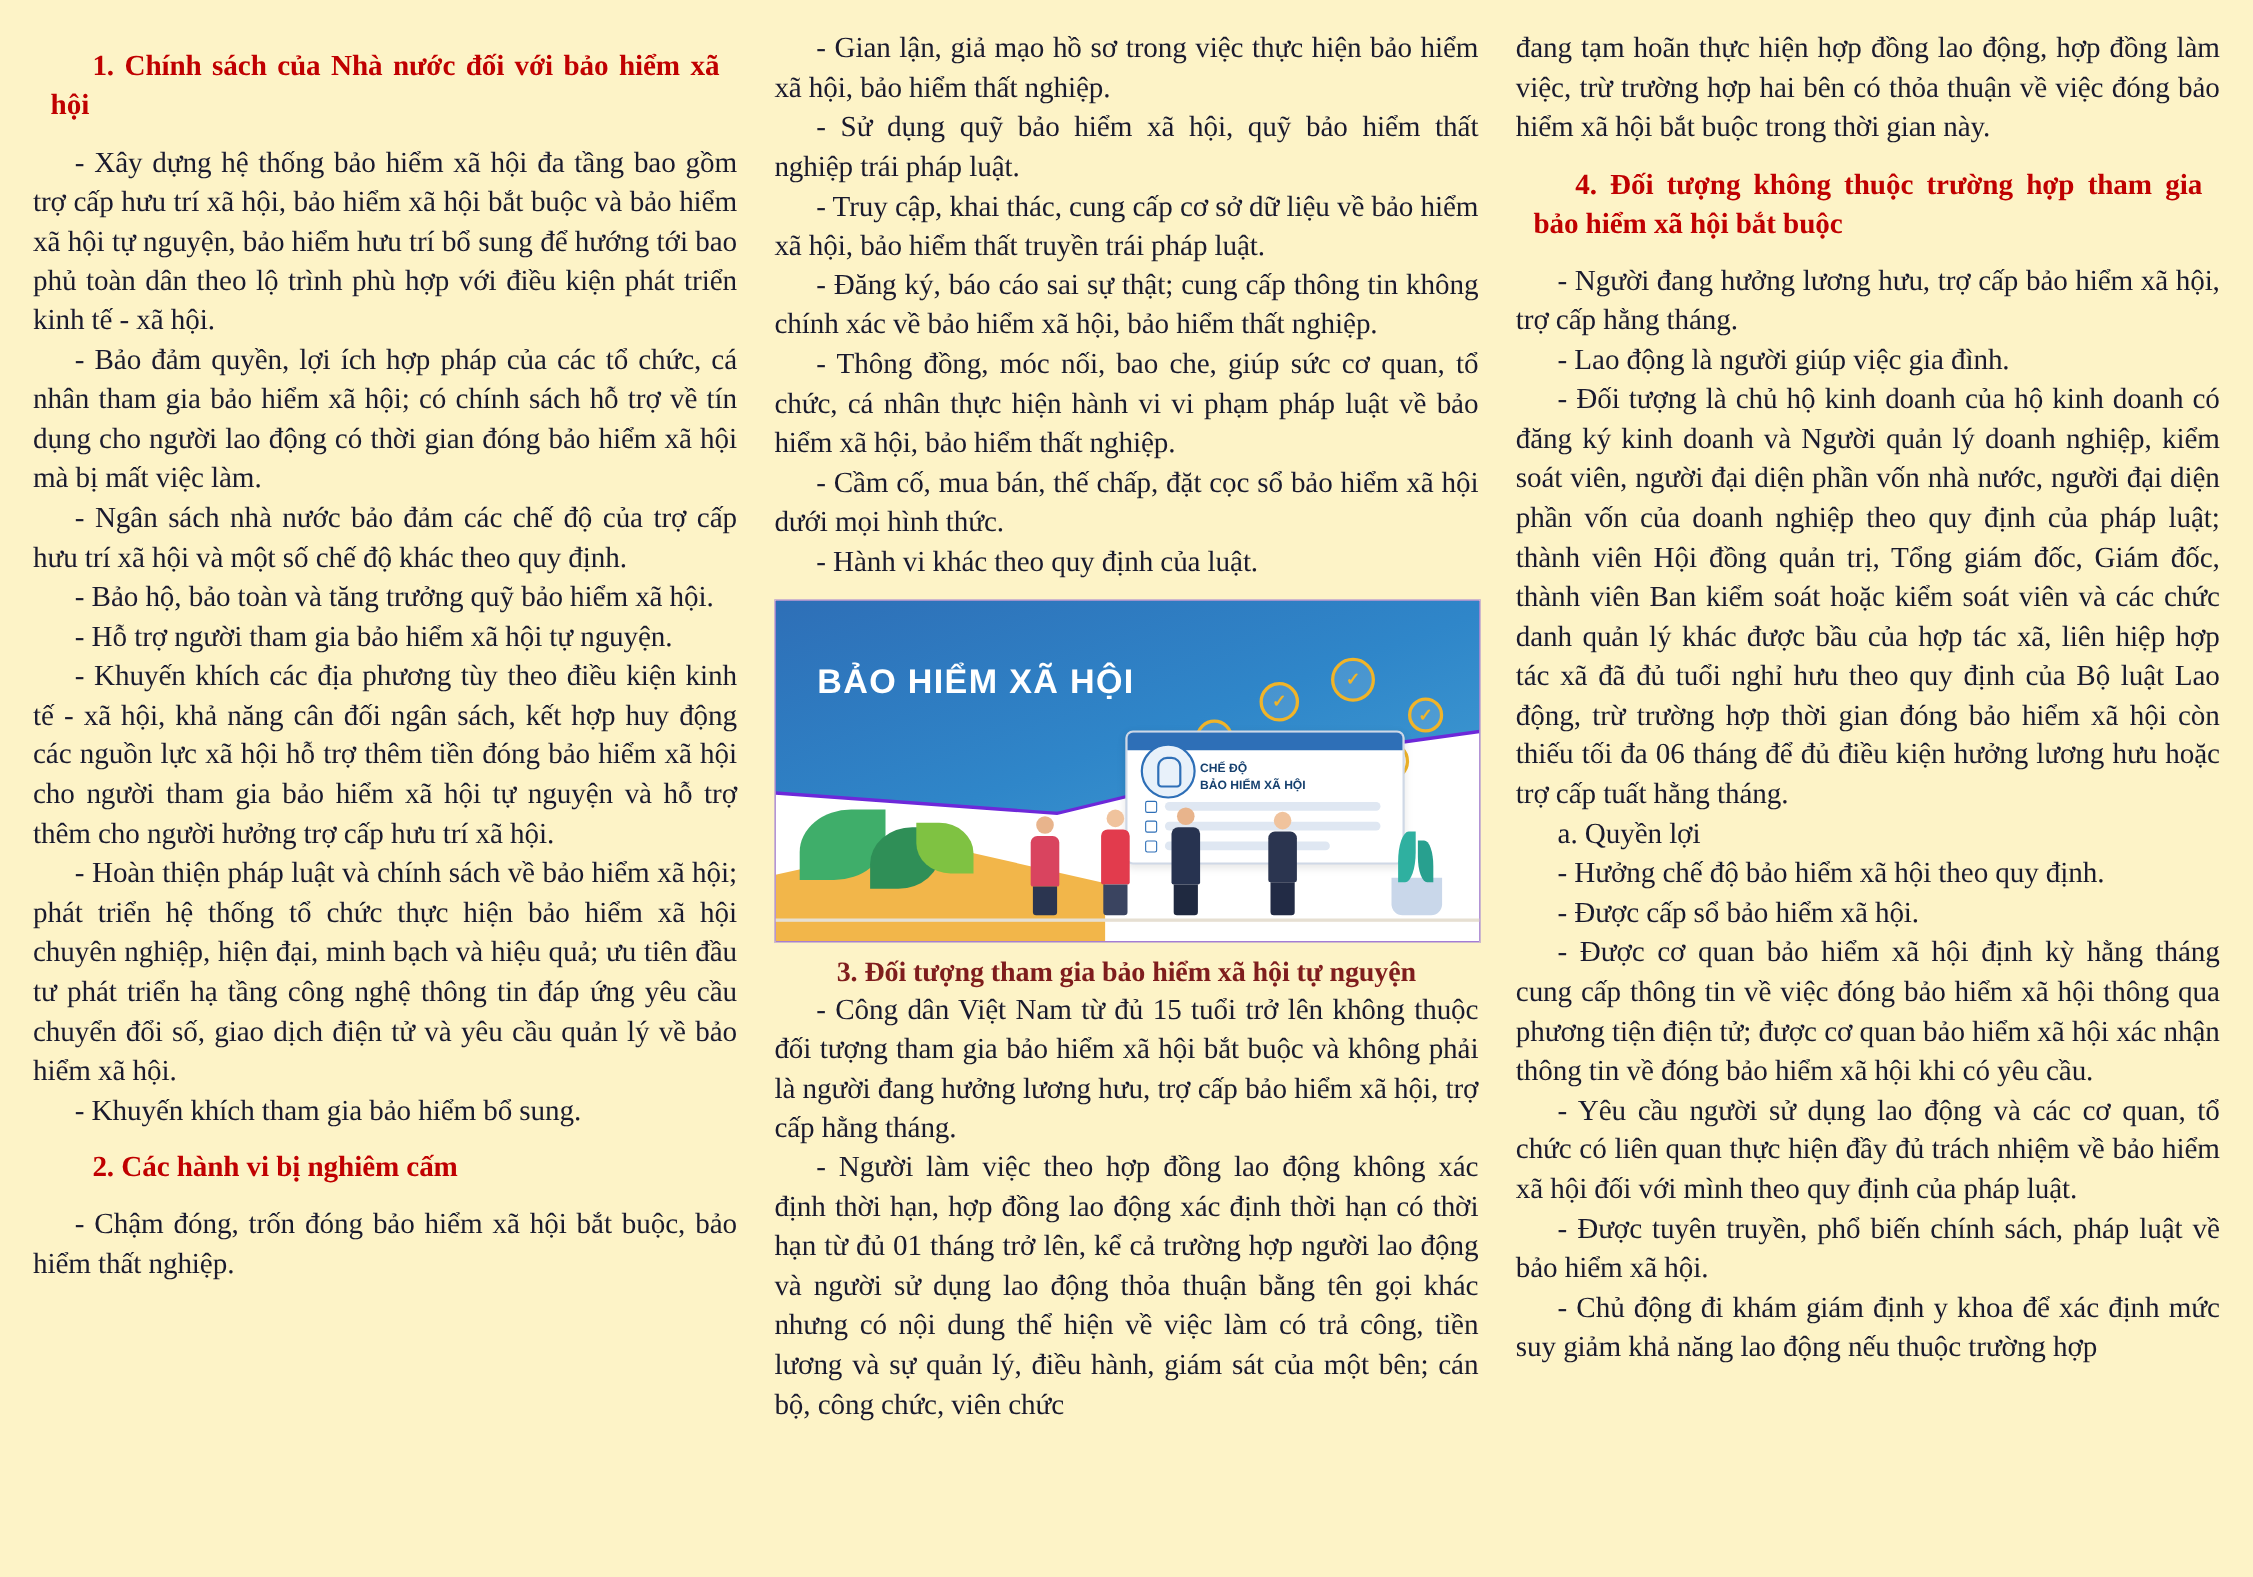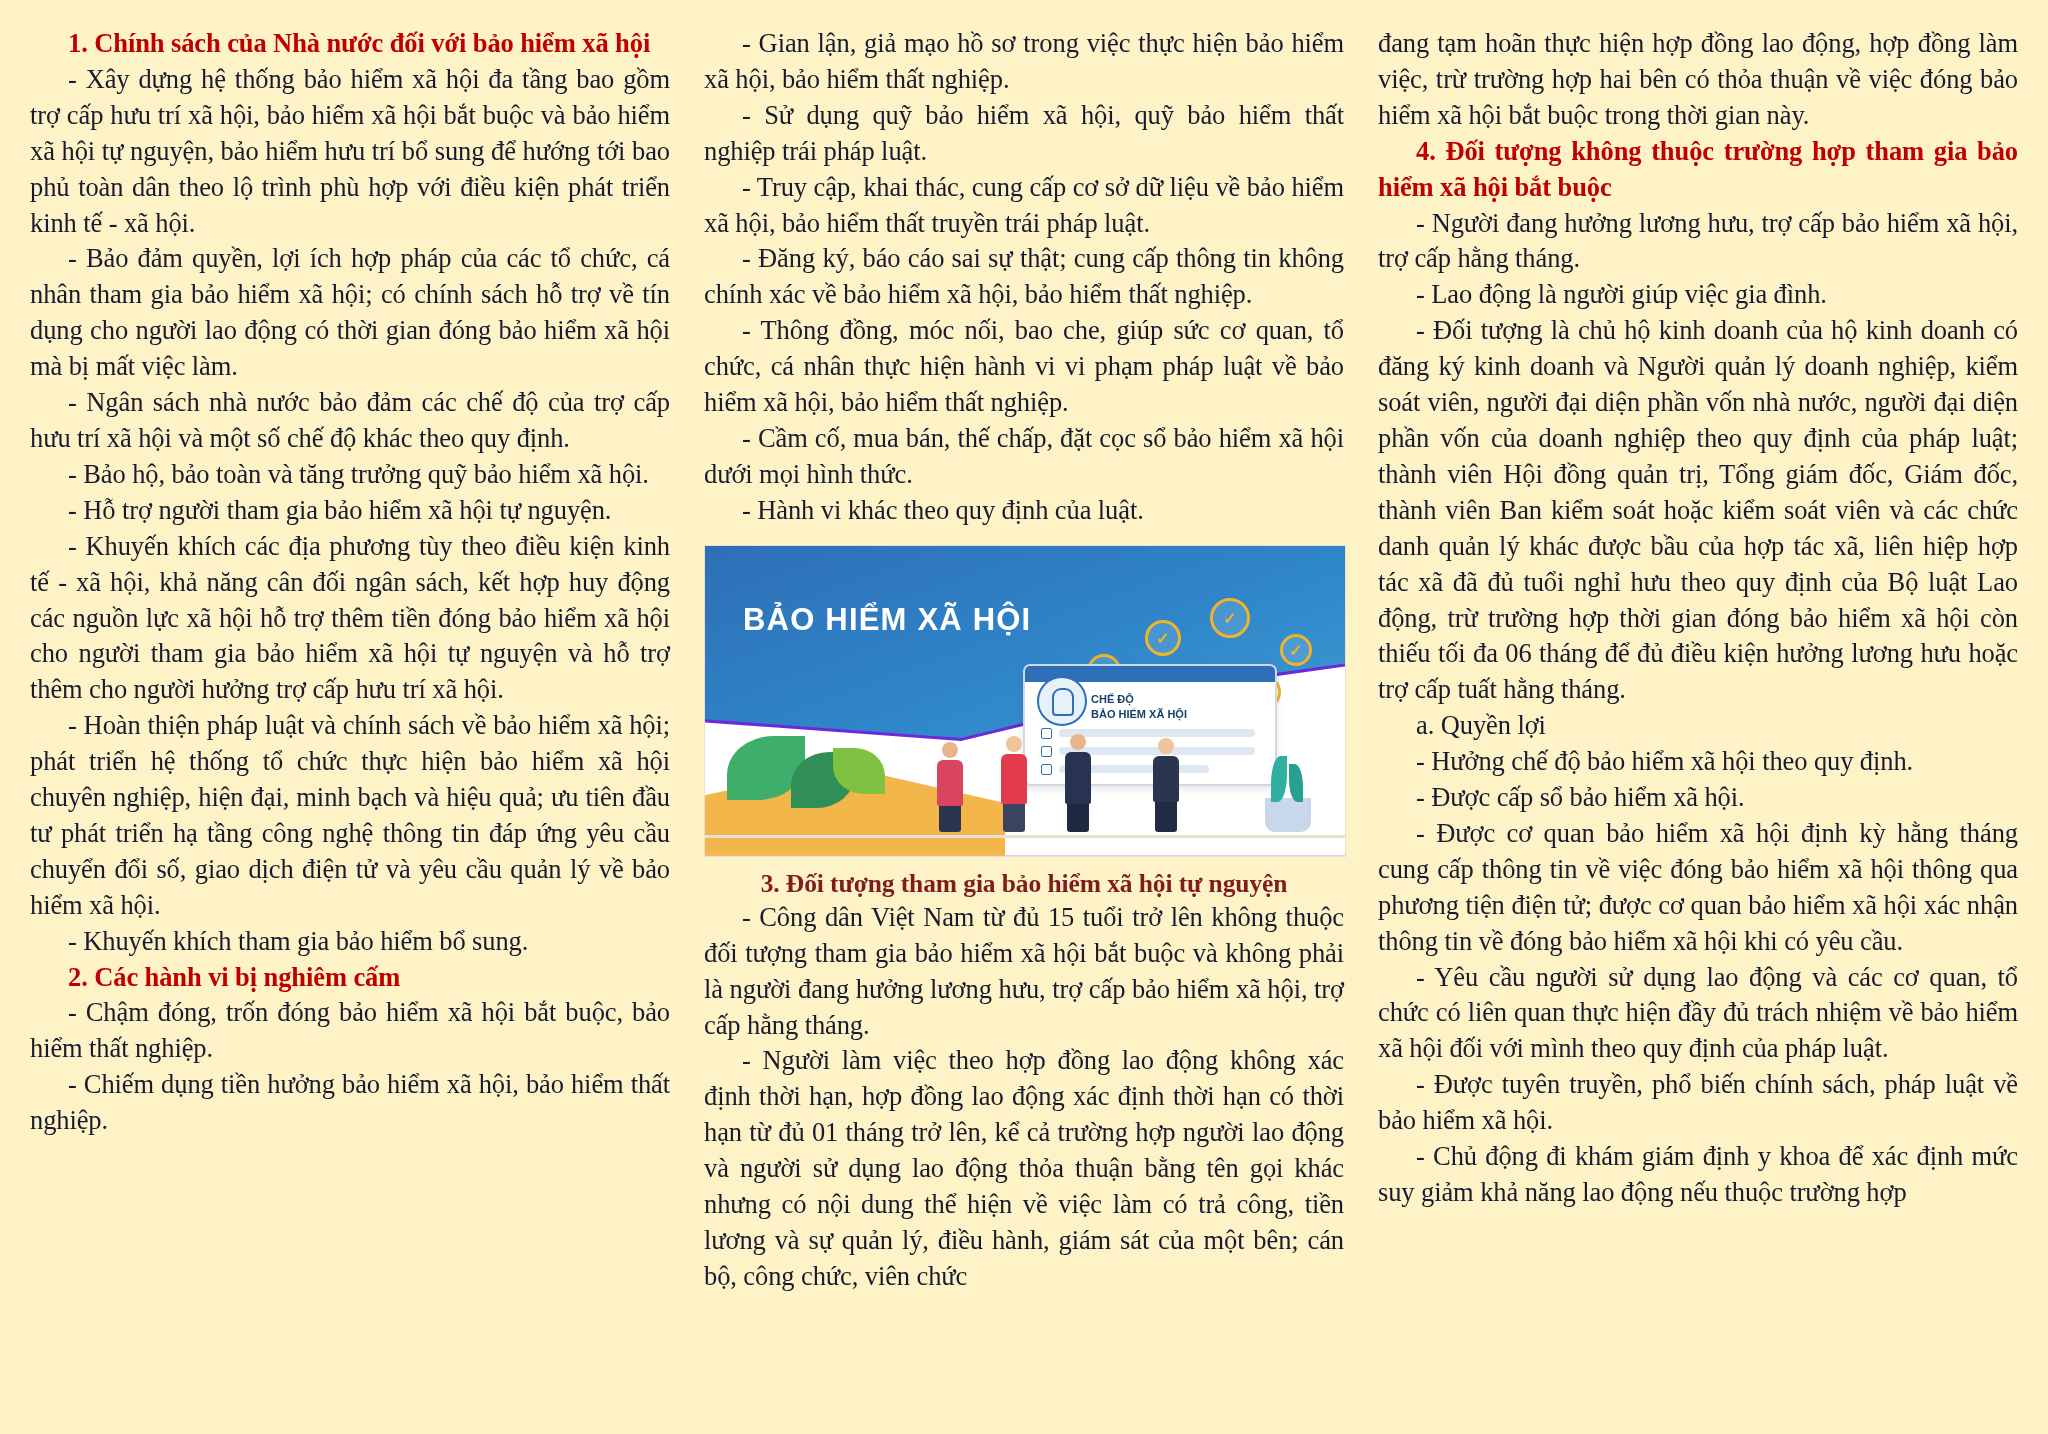--- a/index.html
+++ b/index.html
@@ -40,21 +40,21 @@
     letter-spacing: -0.1px;
   }
   p.noindent { text-indent: 0; }
   .heading {
     color: #c00000;
     font-weight: bold;
     text-indent: 38px;
     font-size: 26.5px;
     line-height: 1.355;
     text-align: justify;
-    margin: 0;
+    margin: 16px;
   }
   .heading-center {
     color: #7f1d1d;
     font-weight: bold;
     font-size: 25.5px;
     line-height: 1.3;
     text-align: center;
     text-indent: 0;
     margin: 0;
   }
@@ -176,21 +176,20 @@
       <p>- Xây dựng hệ thống bảo hiểm xã hội đa tầng bao gồm trợ cấp hưu trí xã hội, bảo hiểm xã hội bắt buộc và bảo hiểm xã hội tự nguyện, bảo hiểm hưu trí bổ sung để hướng tới bao phủ toàn dân theo lộ trình phù hợp với điều kiện phát triển kinh tế - xã hội.</p>
       <p>- Bảo đảm quyền, lợi ích hợp pháp của các tổ chức, cá nhân tham gia bảo hiểm xã hội; có chính sách hỗ trợ về tín dụng cho người lao động có thời gian đóng bảo hiểm xã hội mà bị mất việc làm.</p>
       <p>- Ngân sách nhà nước bảo đảm các chế độ của trợ cấp hưu trí xã hội và một số chế độ khác theo quy định.</p>
       <p>- Bảo hộ, bảo toàn và tăng trưởng quỹ bảo hiểm xã hội.</p>
       <p>- Hỗ trợ người tham gia bảo hiểm xã hội tự nguyện.</p>
       <p>- Khuyến khích các địa phương tùy theo điều kiện kinh tế - xã hội, khả năng cân đối ngân sách, kết hợp huy động các nguồn lực xã hội hỗ trợ thêm tiền đóng bảo hiểm xã hội cho người tham gia bảo hiểm xã hội tự nguyện và hỗ trợ thêm cho người hưởng trợ cấp hưu trí xã hội.</p>
       <p>- Hoàn thiện pháp luật và chính sách về bảo hiểm xã hội; phát triển hệ thống tổ chức thực hiện bảo hiểm xã hội chuyên nghiệp, hiện đại, minh bạch và hiệu quả; ưu tiên đầu tư phát triển hạ tầng công nghệ thông tin đáp ứng yêu cầu chuyển đổi số, giao dịch điện tử và yêu cầu quản lý về bảo hiểm xã hội.</p>
       <p>- Khuyến khích tham gia bảo hiểm bổ sung.</p>
       <p class="heading">2. Các hành vi  bị nghiêm cấm</p>
       <p>- Chậm đóng, trốn đóng bảo hiểm xã hội bắt buộc, bảo hiểm thất nghiệp.</p>
-      <p>- Chiếm dụng tiền hưởng bảo hiểm xã hội, bảo hiểm thất nghiệp.</p>
     </div>
 
     <div class="col">
       <p>- Gian lận, giả mạo hồ sơ trong việc thực hiện bảo hiểm xã hội, bảo hiểm thất nghiệp.</p>
       <p>- Sử dụng quỹ bảo hiểm xã hội, quỹ bảo hiểm thất nghiệp trái pháp luật.</p>
       <p>- Truy cập, khai thác, cung cấp cơ sở dữ liệu về bảo hiểm xã hội, bảo hiểm thất truyền trái pháp luật.</p>
       <p>- Đăng ký, báo cáo sai sự thật; cung cấp thông tin không chính xác về bảo hiểm xã hội, bảo hiểm thất nghiệp.</p>
       <p>- Thông đồng, móc nối, bao che, giúp sức cơ quan, tổ chức, cá nhân thực hiện hành vi vi phạm pháp luật về bảo hiểm xã hội, bảo hiểm thất nghiệp.</p>
       <p>- Cầm cố, mua bán, thế chấp, đặt cọc sổ bảo hiểm xã hội dưới mọi hình thức.</p>
       <p>- Hành vi khác theo quy định của luật.</p>

